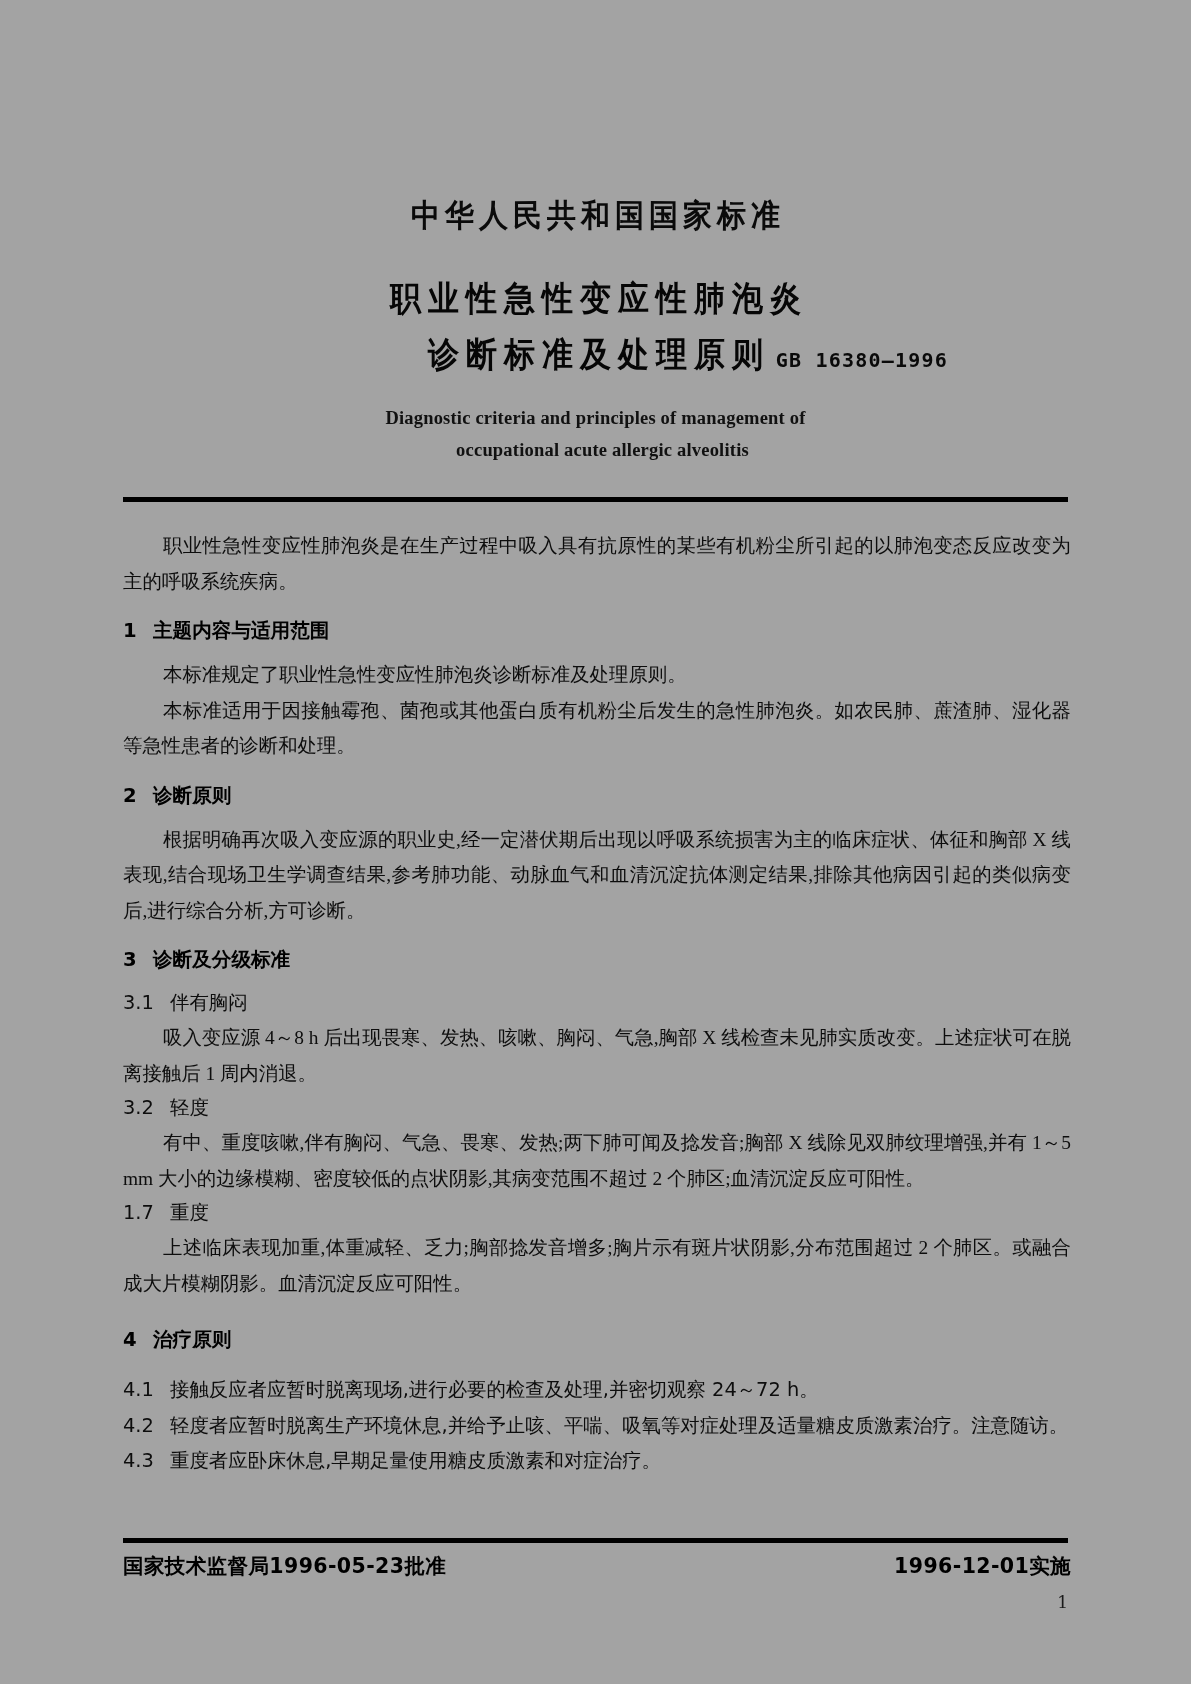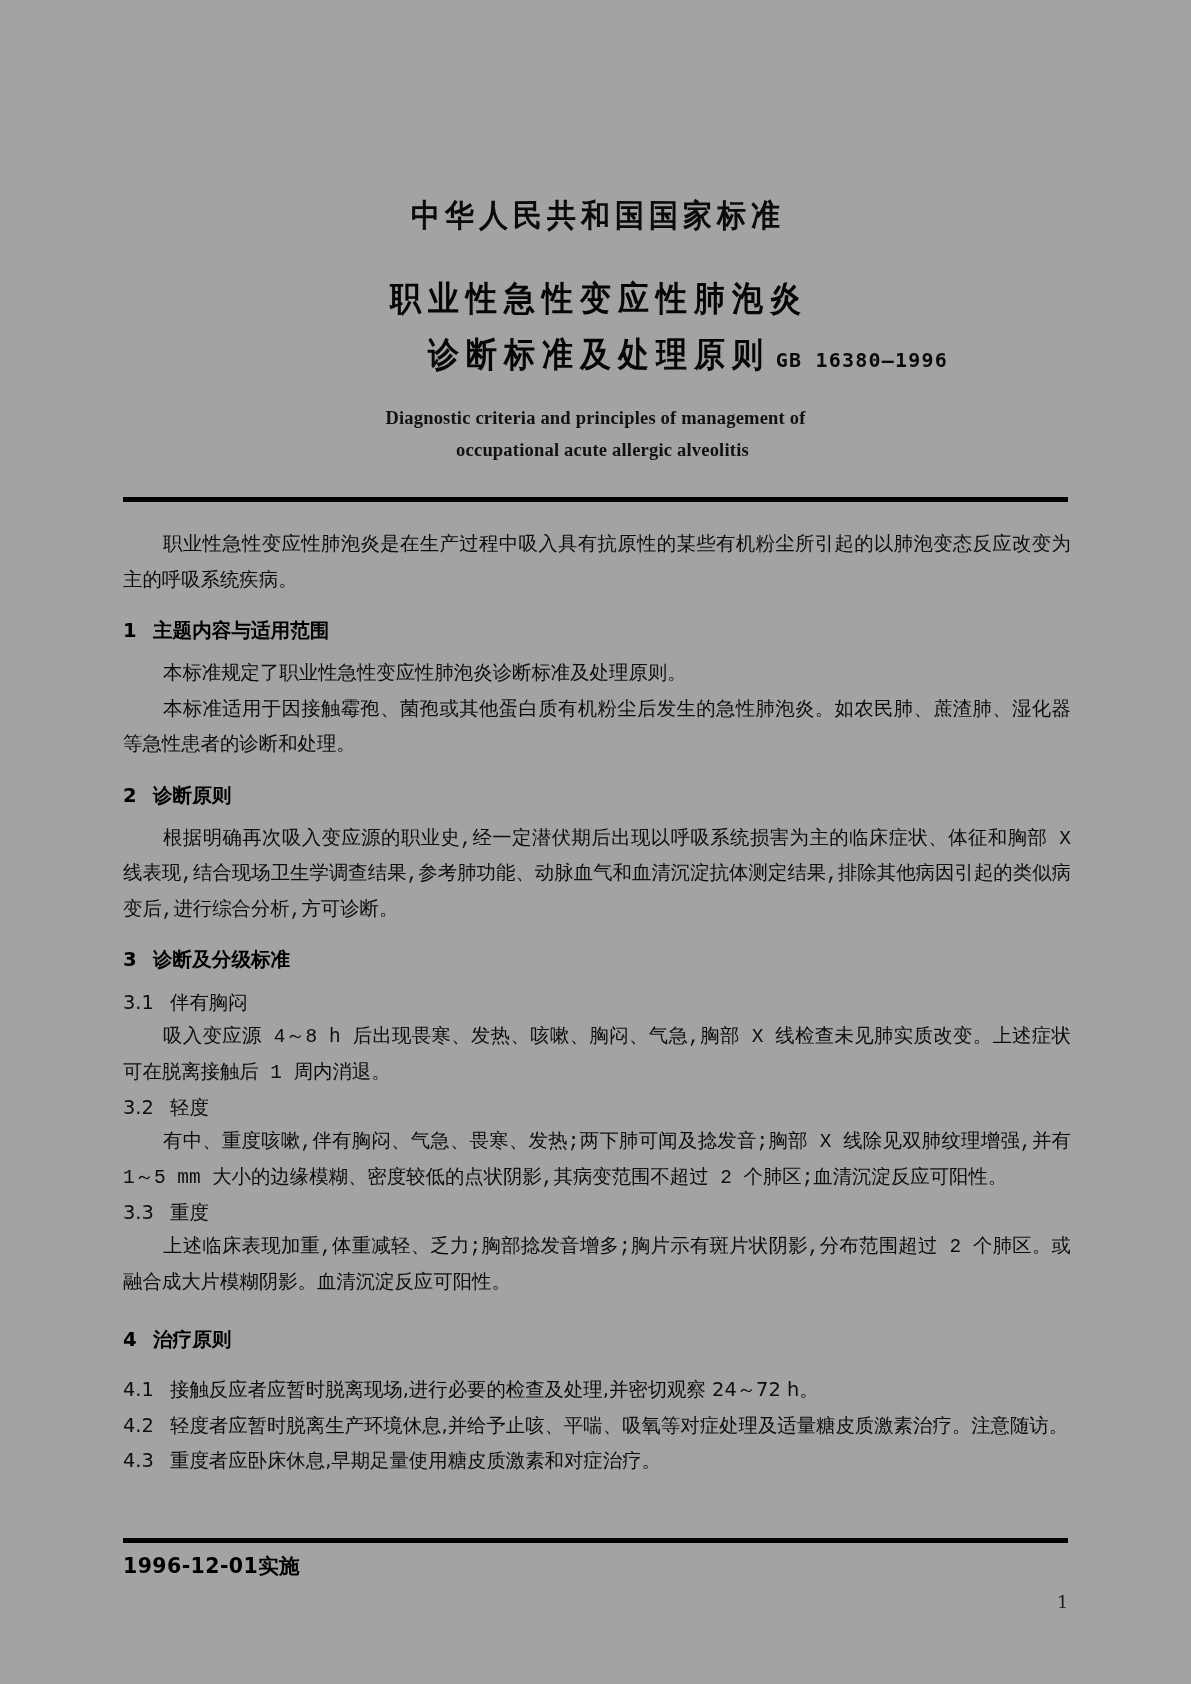--- a/index.html
+++ b/index.html
@@ -103,21 +103,21 @@
   }
 
   
   .content {
     position: absolute;
     left: 123px;
     top: 528px;
     width: 948px;
   }
   .para {
-    font-family: Liberation Mono, monospace;
+    font-family: Liberation Serif, serif;
     font-size: 19.4px;
     line-height: 35.5px;
     text-align: justify;
     text-justify: inter-ideograph;
     color: #0d0d0d;
     margin: 0;
   }
   .para.indent { text-indent: 40px; }
 
   .h1 {
@@ -238,21 +238,21 @@
       <span class="num">3.1</span><span>伴有胸闷</span>
     </div>
     <p class="para indent">吸入变应源 4～8 h 后出现畏寒、发热、咳嗽、胸闷、气急,胸部 X 线检查未见肺实质改变。上述症状可在脱离接触后 1 周内消退。</p>
 
     <div class="h2">
       <span class="num">3.2</span><span>轻度</span>
     </div>
     <p class="para indent">有中、重度咳嗽,伴有胸闷、气急、畏寒、发热;两下肺可闻及捻发音;胸部 X 线除见双肺纹理增强,并有 1～5 mm 大小的边缘模糊、密度较低的点状阴影,其病变范围不超过 2 个肺区;血清沉淀反应可阳性。</p>
 
     <div class="h2">
-      <span class="num">3.3</span><span>重度</span>
+      <span class="num">1.7</span><span>重度</span>
     </div>
     <p class="para indent">上述临床表现加重,体重减轻、乏力;胸部捻发音增多;胸片示有斑片状阴影,分布范围超过 2 个肺区。或融合成大片模糊阴影。血清沉淀反应可阳性。</p>
 
     <div class="gap-lg"></div>
 
     <div class="h1">
       <span class="num">4</span><span>治疗原则</span>
     </div>
     <div class="gap-md"></div>
 
@@ -264,18 +264,19 @@
     </p>
     <p class="item">
       <span class="num">4.3</span><span>重度者应卧床休息,早期足量使用糖皮质激素和对症治疗。</span>
     </p>
 
   </div>
 
   <div class="rule rule-bottom"></div>
 
   <div class="footer">
+    <span class="footer-text">国家技术监督局1996-05-23批准</span>
     <span class="footer-text">1996-12-01实施</span>
   </div>
 
   <div class="page-number">1</div>
 
 </div>
 
 </body></html>

